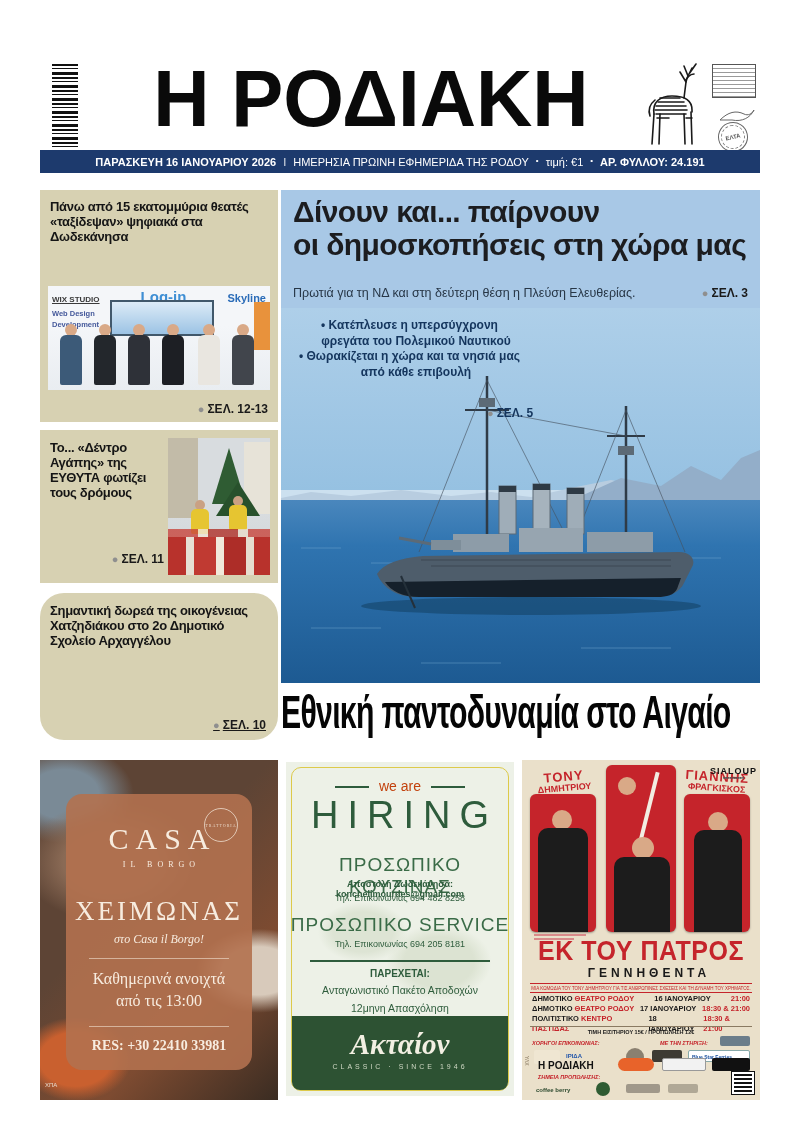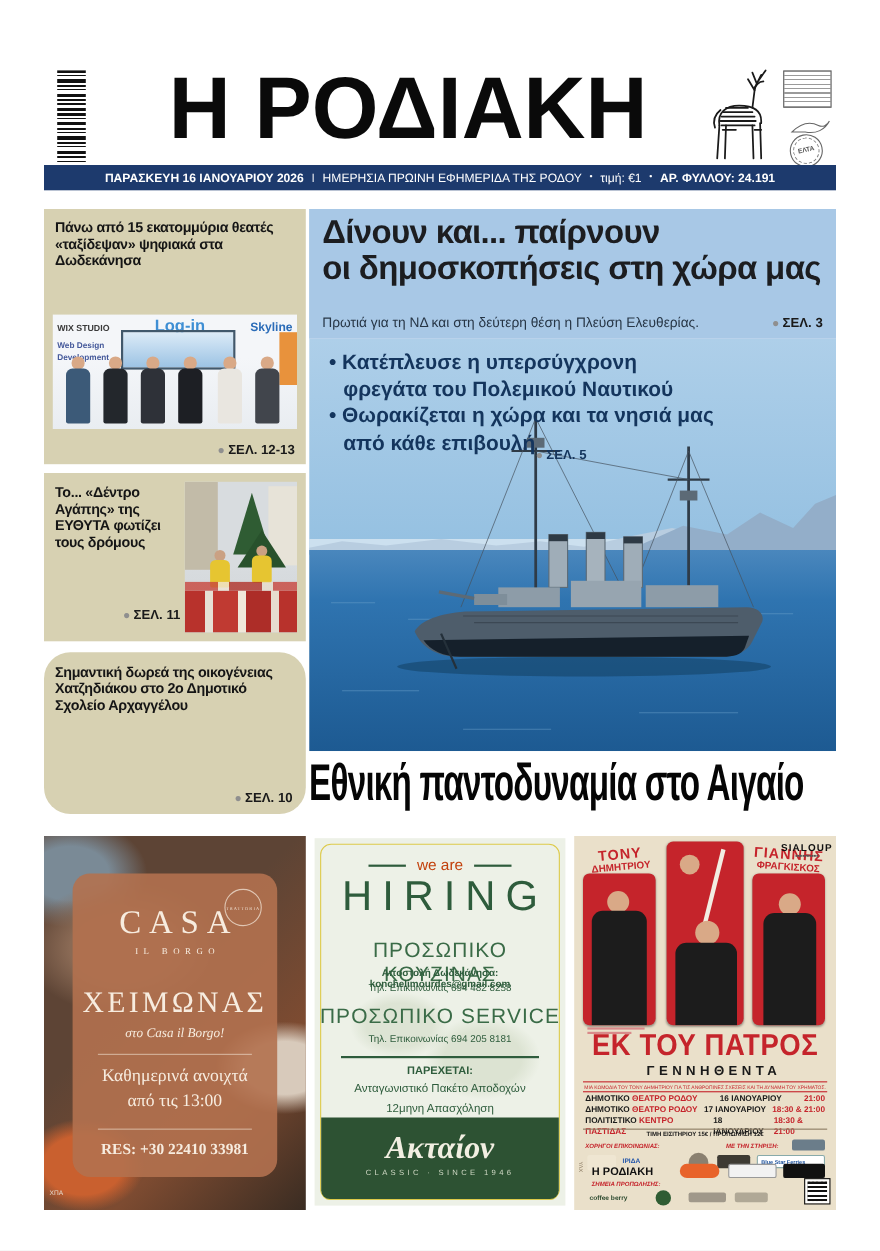--- a/index.html
+++ b/index.html
@@ -28,21 +28,21 @@
   
   .tanbox { background:#d7d1b2; }
   .story-headline { font-weight:bold; color:#151515; font-size:13px; line-height:1.16; letter-spacing:-0.3px; }
   .pageref { font-weight:bold; color:#1a1a1a; font-size:12px; white-space:nowrap; }
   .pageref .dot { color:#8f8f8f; font-size:11px; margin-right:3px; }
 
   .story1 { left:40px; top:190px; width:238px; height:232px; }
   .story1 .story-headline { position:absolute; left:10px; top:9px; width:220px; }
   .expo-photo { position:absolute; left:8px; top:96px; width:222px; height:104px; background:linear-gradient(180deg,#f4f6f9 0 38%,#e9edf1); overflow:hidden; }
   .expo-logos { position:absolute; left:4px; top:2px; width:214px; display:flex; justify-content:space-between; align-items:baseline; }
-  .expo-wix { font-size:8px; font-weight:bold; color:#3a3a3a; }
+  .expo-wix { font-size:8px; font-weight:bold; color:#3a3a3a;text-decoration:underline; }
   .expo-login { font-size:15px; font-weight:bold; color:#3f8fd4; }
   .expo-skyline { font-size:11px; font-weight:bold; color:#2b6cb8; }
   .expo-side { position:absolute; left:4px; top:22px; font-size:7.5px; font-weight:bold; color:#44589a; line-height:1.5; }
   .expo-screen { position:absolute; left:62px; top:14px; width:104px; height:36px; background:linear-gradient(180deg,#dcebf7,#9cc3e4); border:2px solid #41586b; }
   .expo-orange { position:absolute; right:0; top:16px; width:16px; height:48px; background:#e8923c; }
   .person { position:absolute; width:26px; height:62px; bottom:4px; }
   .person .head { position:absolute; left:7px; top:0; width:12px; height:12px; border-radius:50%; background:#d9a987; }
   .person .body { position:absolute; left:2px; top:11px; width:22px; height:50px; border-radius:6px 6px 2px 2px; }
   .story1 .pageref { position:absolute; right:10px; bottom:6px; }
 
@@ -57,31 +57,31 @@
   .yellow-person { position:absolute; width:20px; height:34px; }
   .yellow-person .head { position:absolute; left:5px; top:0; width:10px; height:10px; border-radius:50%; background:#caa183; }
   .yellow-person .coat { position:absolute; left:1px; top:9px; width:18px; height:25px; border-radius:5px 5px 2px 2px; background:#e6c531; }
   .presents { position:absolute; left:0; bottom:0; width:102px; height:38px; background:
      linear-gradient(90deg,#b8322c 0 18px,#e6e0d4 18px 26px,#c03a32 26px 48px,#f0e8da 48px 56px,#ad2d28 56px 78px,#e6ddcf 78px 86px,#b8322c 86px 102px); }
   .presents:before { content:""; position:absolute; left:0; top:-8px; width:102px; height:8px;
      background:linear-gradient(90deg,#c8453c 0 30px,#efe5d5 30px 40px,#b03028 40px 70px,#e8ddcc 70px 80px,#c8453c 80px 102px); opacity:.8; }
 
   .story3 { left:40px; top:593px; width:238px; height:147px;border-radius:24px; }
   .story3 .story-headline { position:absolute; left:10px; top:10px; width:220px; }
-  .story3 .pageref { position:absolute; right:12px; bottom:8px; }
+  .story3 .pageref { position:absolute; right:12px; bottom:8px;text-decoration:underline; }
 
   
   .main-head-box { left:281px; top:190px; width:479px; height:118px; background:#a8c8e6; }
   .main-headline { position:absolute; left:12px; top:5px; width:460px; font-size:30px; font-weight:bold;
     color:#1c1d20; line-height:1.1; letter-spacing:-0.6px; }
   .main-subrow { position:absolute; left:12px; right:12px; bottom:8px; display:flex; justify-content:space-between; align-items:baseline; }
   .main-subhead { font-size:12.5px; color:#273646; }
   .main-photo { left:281px; top:308px; width:479px; height:375px; overflow:hidden; }
   .main-photo svg { position:absolute; left:0; top:0; }
-  .photo-bullets { position:absolute; left:18px; top:10px; font-size:19px; font-weight:bold; color:#14355d; line-height:1.3; }
+  .photo-bullets { position:absolute; left:18px; top:10px; font-size:12px; font-weight:bold; color:#14355d; line-height:1.3;text-align:center; }
   .photo-bullets .cont { padding-left:13px; }
   .photo-pageref { position:absolute; left:206px; top:98px; }
   .banner-headline { left:281px; top:688px; width:479px; height:54px; overflow:visible; }
   .banner-headline span { display:inline-block; white-space:nowrap; font-weight:bold; font-size:42px; color:#050505;
     letter-spacing:-1px; transform:scaleX(0.72) scaleY(1.12); transform-origin:left center; }
 
   
   .ad-casa { left:40px; top:760px; width:238px; height:340px; overflow:hidden;
     background:
       radial-gradient(80px 60px at 15% 88%, #c9602f 0 45%, transparent 70%),

